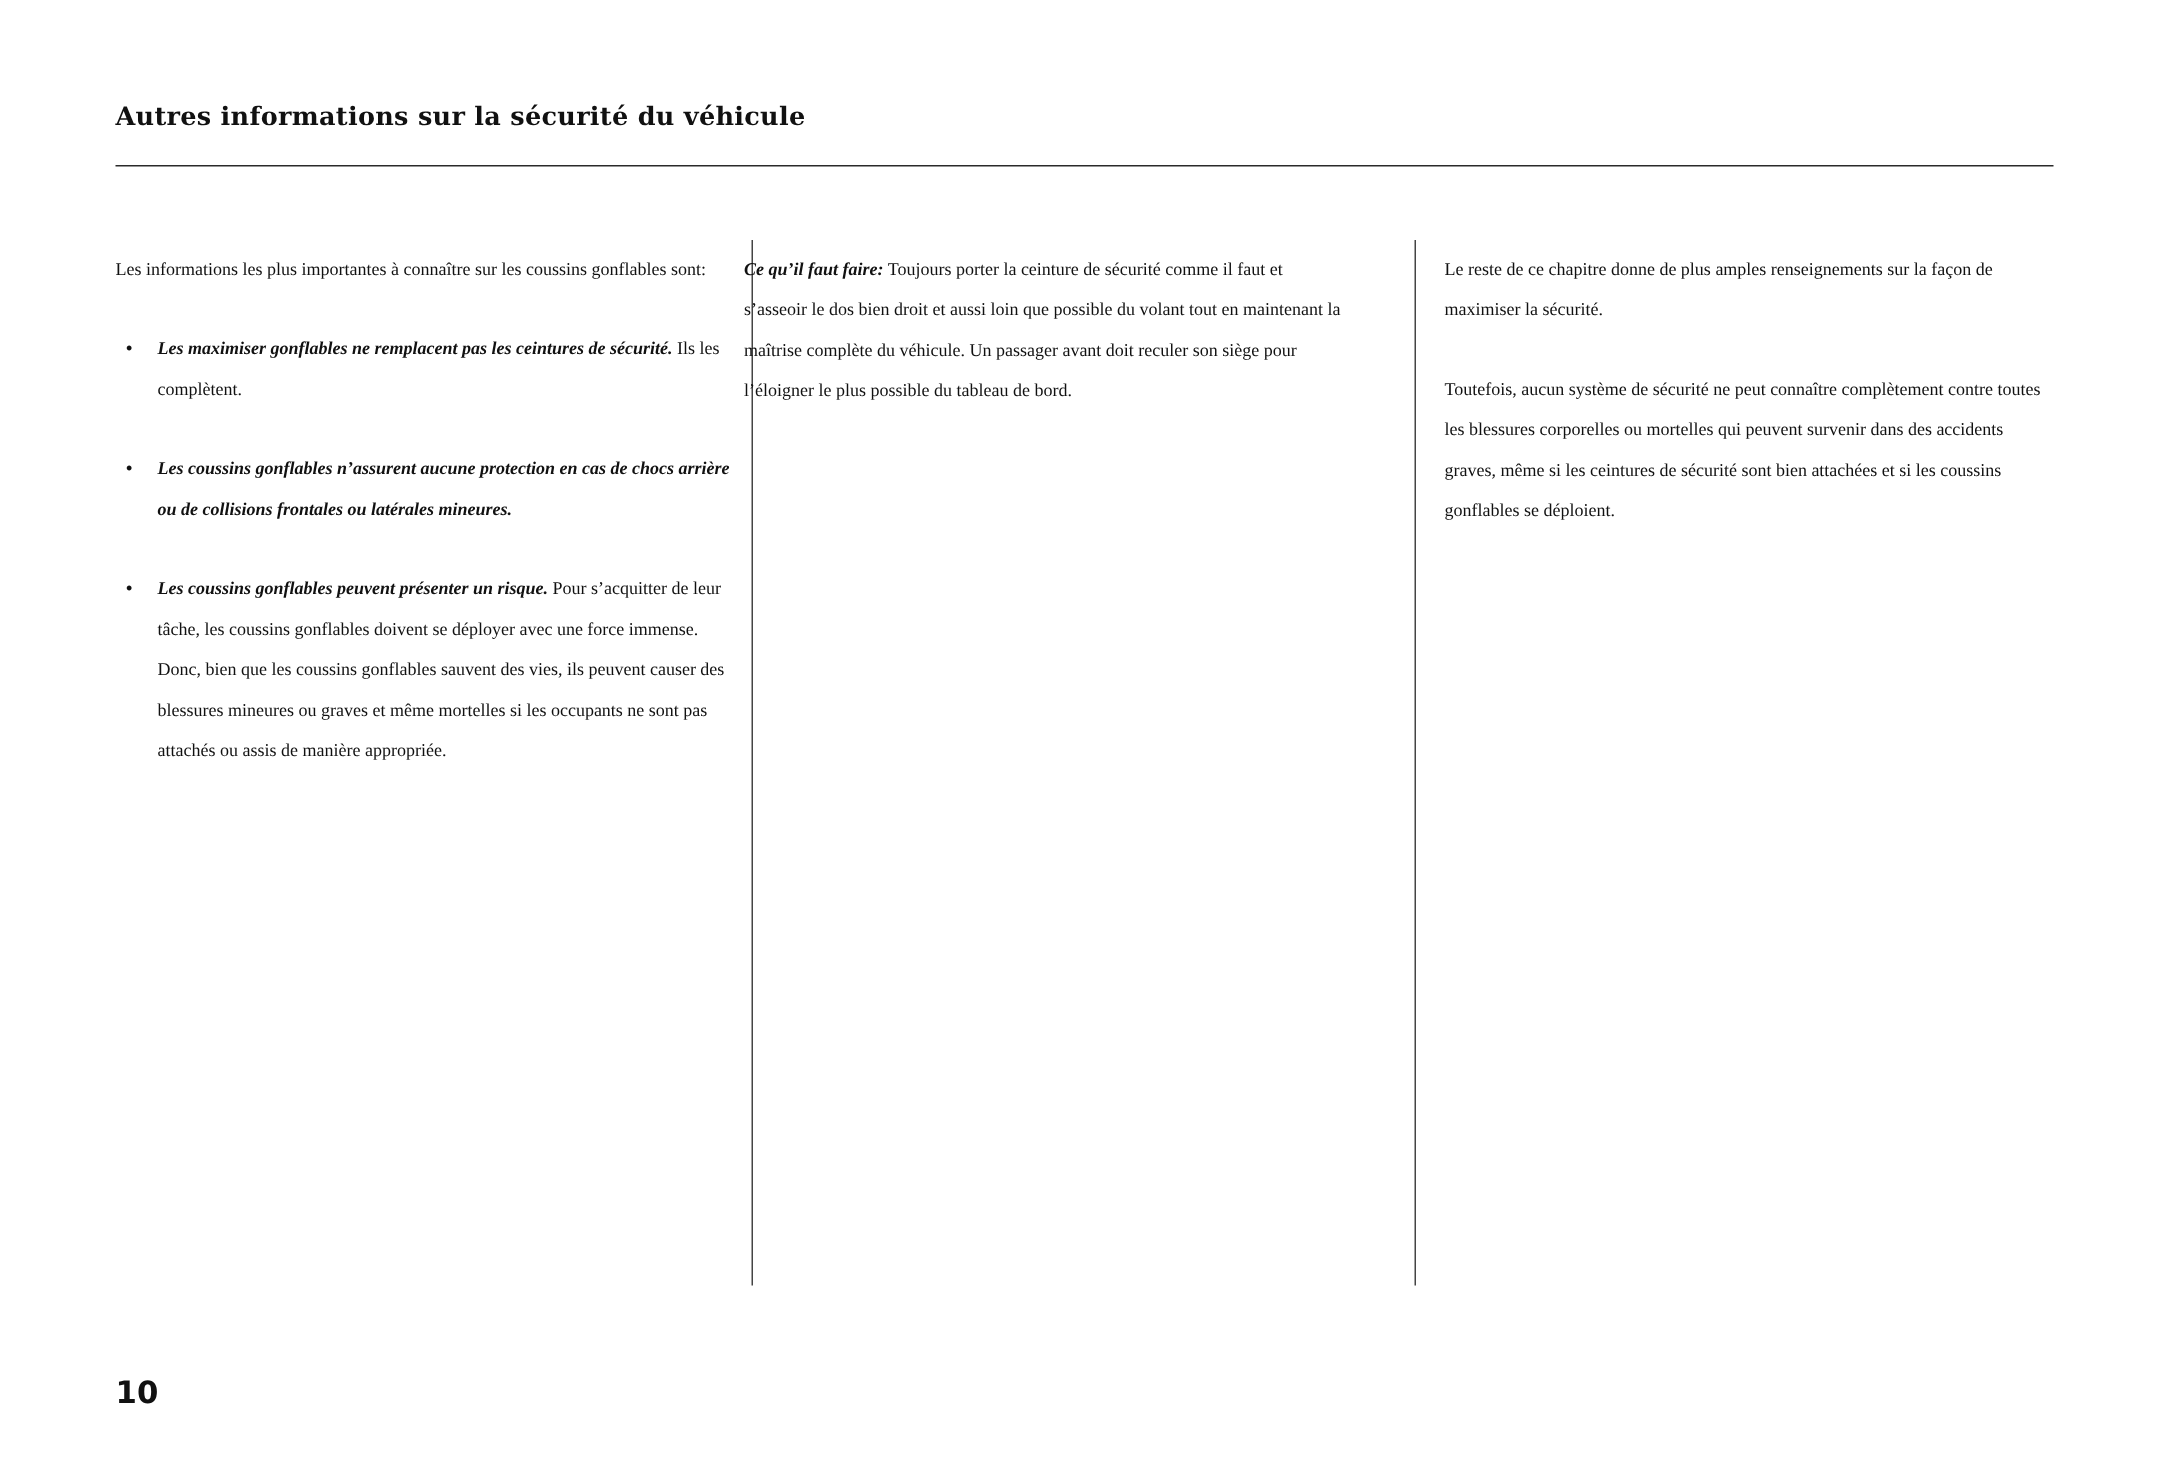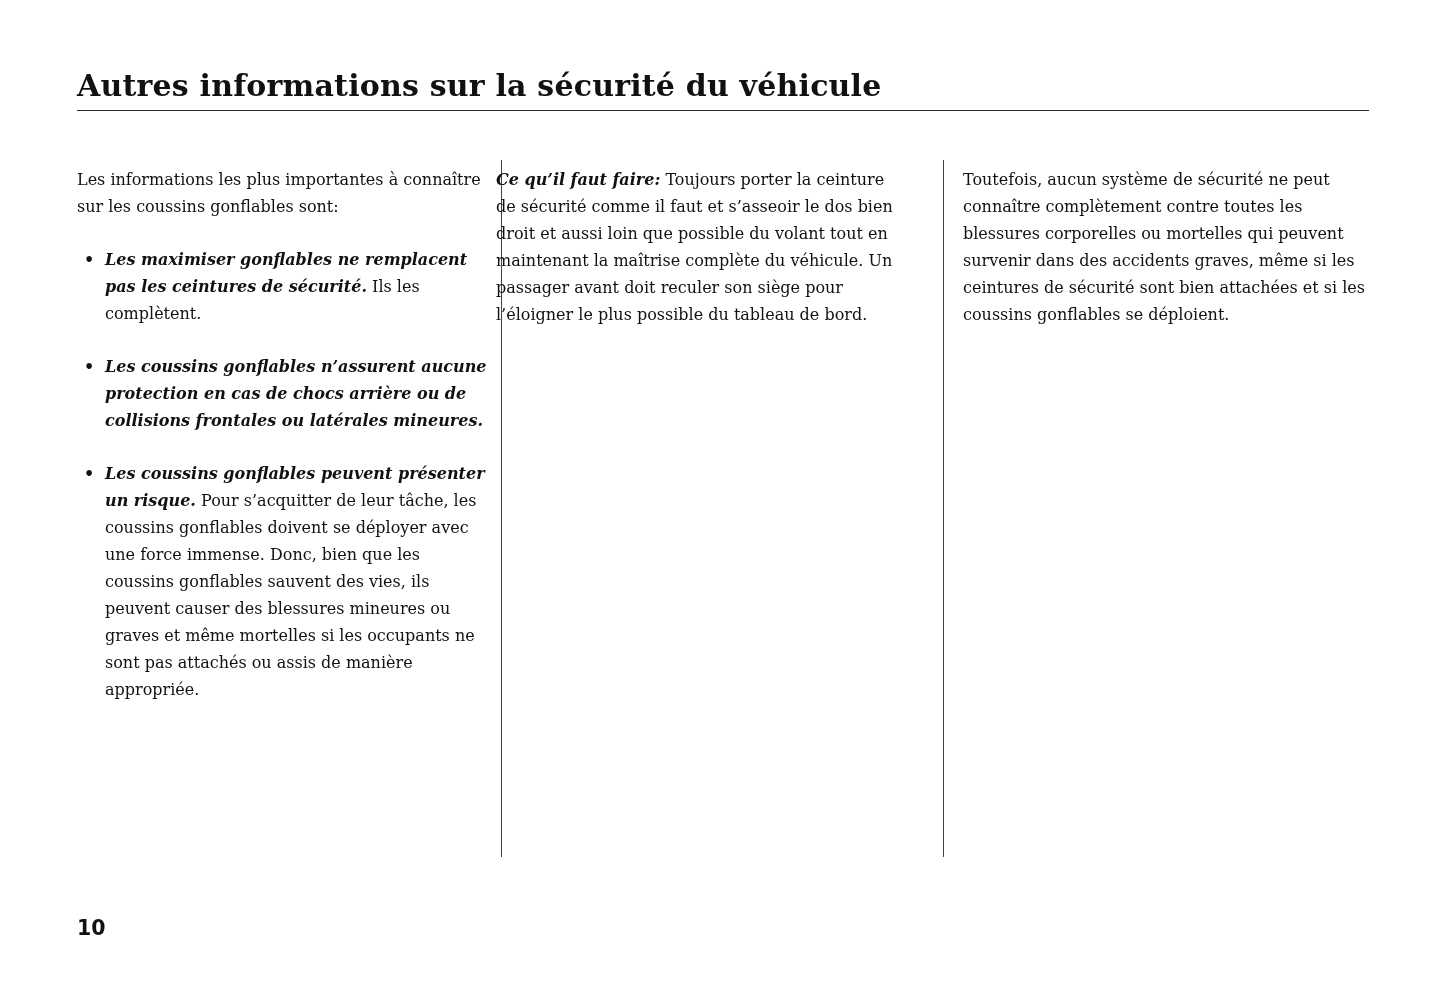--- a/index.html
+++ b/index.html
@@ -8,37 +8,38 @@
     width: 1445px;
     height: 985px;
     position: relative;
     font-family: "DejaVu Serif", "Liberation Serif", serif;
     color: #111111;
   }
   .page-title {
     position: absolute;
     left: 77px;
     top: 68px;
-    font-size: 30px;
+    font-size: 17px;
     font-weight: bold;
     letter-spacing: 0.2px;
   }
   .title-rule {
     position: absolute;
     left: 77px;
     top: 110px;
     width: 1292px;
     height: 0;
     border-top: 1.5px solid #2a2a2a;
   }
   .col {
     position: absolute;
     top: 166px;
-    font-size: 16px;
+    font-size: 12px;
     line-height: 27px;
+    font-family: Liberation Serif, serif;
   }
   .col-1 { left: 77px;  width: 413px; }
   .col-2 { left: 496px; width: 404px; }
   .col-3 { left: 963px; width: 406px; }
   .v-divider {
     position: absolute;
     top: 160px;
     height: 697px;
     width: 0;
     border-left: 1.2px solid #444444;
@@ -99,16 +100,17 @@
 
 <div class="col col-2">
   <p class="para">
     <span class="lead-bold-italic">Ce qu’il faut faire:</span><span> Toujours porter la ceinture de sécurité comme il faut et s’asseoir le dos bien droit et aussi loin que possible du volant tout en maintenant la maîtrise complète du véhicule. Un passager avant doit reculer son siège pour l’éloigner le plus possible du tableau de bord.</span>
   </p>
 </div>
 
 <div class="v-divider v-divider-2"></div>
 
 <div class="col col-3">
+  <p class="para">Le reste de ce chapitre donne de plus amples renseignements sur la façon de maximiser la sécurité.</p>
   <p class="para">Toutefois, aucun système de sécurité ne peut connaître complètement contre toutes les blessures corporelles ou mortelles qui peuvent survenir dans des accidents graves, même si les ceintures de sécurité sont bien attachées et si les coussins gonflables se déploient.</p>
 </div>
 
 <div class="page-number">10</div>
 
 </body></html>

